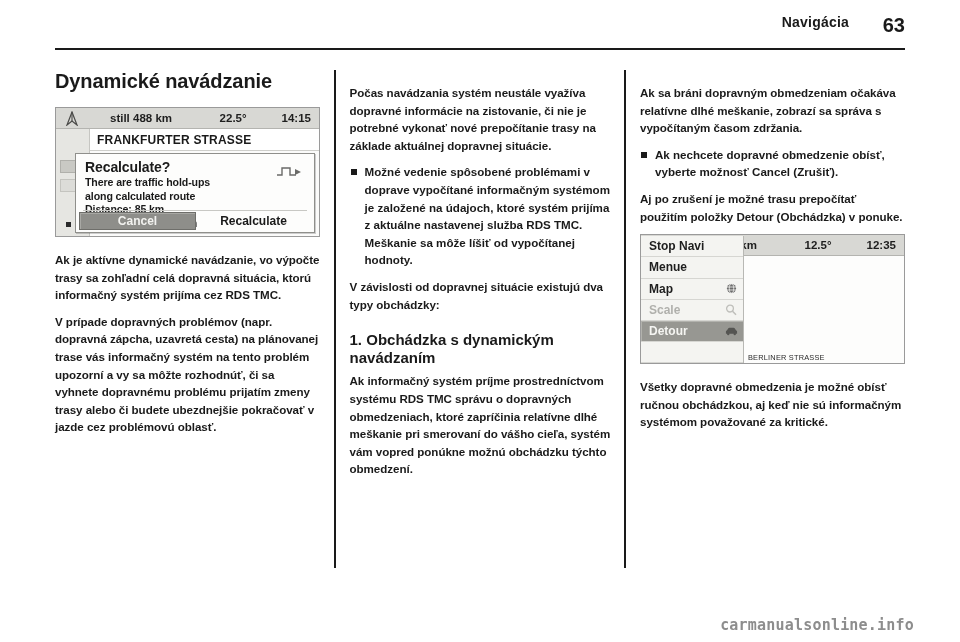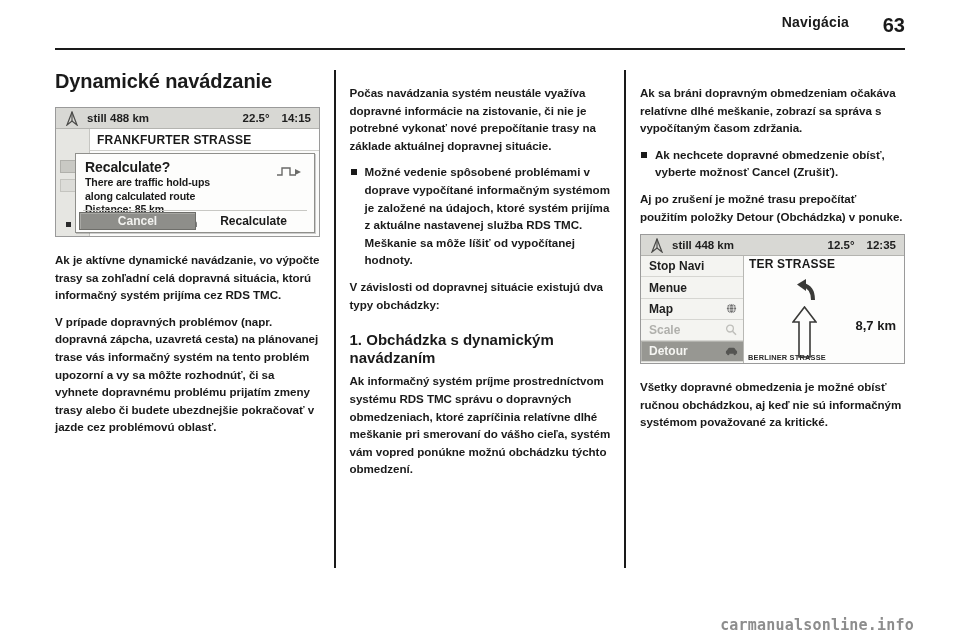--- a/index.html
+++ b/index.html
@@ -116,20 +116,21 @@
   .ns-status {
     height: 21px;
     background: #d8d8d4;
     border-bottom: 1px solid #b4b4b0;
     display: flex;
     align-items: center;
     padding: 0 8px;
     font-size: 11.5px;
     font-weight: bold;
     color: #1e1e1e;
+    gap: 23px;
   }
   .ns-compass {
     width: 16px; height: 15px;
     margin-right: 7px;
     flex: 0 0 auto;
     position: relative;
   }
   .ns-status .st-left { flex: 1 1 auto; }
   .ns-status .st-temp { margin-right: 12px; }
 
@@ -202,21 +203,21 @@
     font-size: 12px; font-weight: bold;
   }
   .ns1-btn.sel {
     background: #8e8e8a;
     color: #f2f2ef;
     border: 1px solid #6e6e6a;
     box-shadow: inset 1px 1px 0 #a8a8a4;
   }
 
   
-  .ns2-body { height: 107px; position: relative; background: #fdfdfc; display: flex;}
+  .ns2-body { height: 107px; position: relative; background: #fdfdfc; display: flex; align-items: flex-end;}
   .ns2-menu {
     width: 103px;
     border-right: 1px solid #b8b8b4;
     background: #efefec;
   }
   .ns2-mi {
     height: 21.2px;
     display: flex; align-items: center;
     padding: 0 5px 0 8px;
     font-size: 12px; font-weight: bold;
@@ -242,21 +243,21 @@
   .ns2-street {
     position: absolute; left: 5px; top: 1px;
     font-size: 12px; font-weight: bold; letter-spacing: .2px;
   }
   .ns2-dist {
     position: absolute; right: 8px; top: 62px;
     font-size: 13px; font-weight: bold;
   }
   .ns2-street-bot {
     position: absolute; left: 4px; bottom: 1px;
-    font-size: 7.4px; font-weight: bold; letter-spacing: .2px;
+    font-size: 7.4px; font-weight: normal; letter-spacing: .2px;
     color: #2a2a2a;
   }
   .ns2-arrow-up {
     position: absolute; left: 48px; top: 50px;
     width: 25px; height: 52px;
   }
   .ns2-arrow-turn {
     position: absolute; left: 52px; top: 22px;
     width: 22px; height: 24px;
   }

